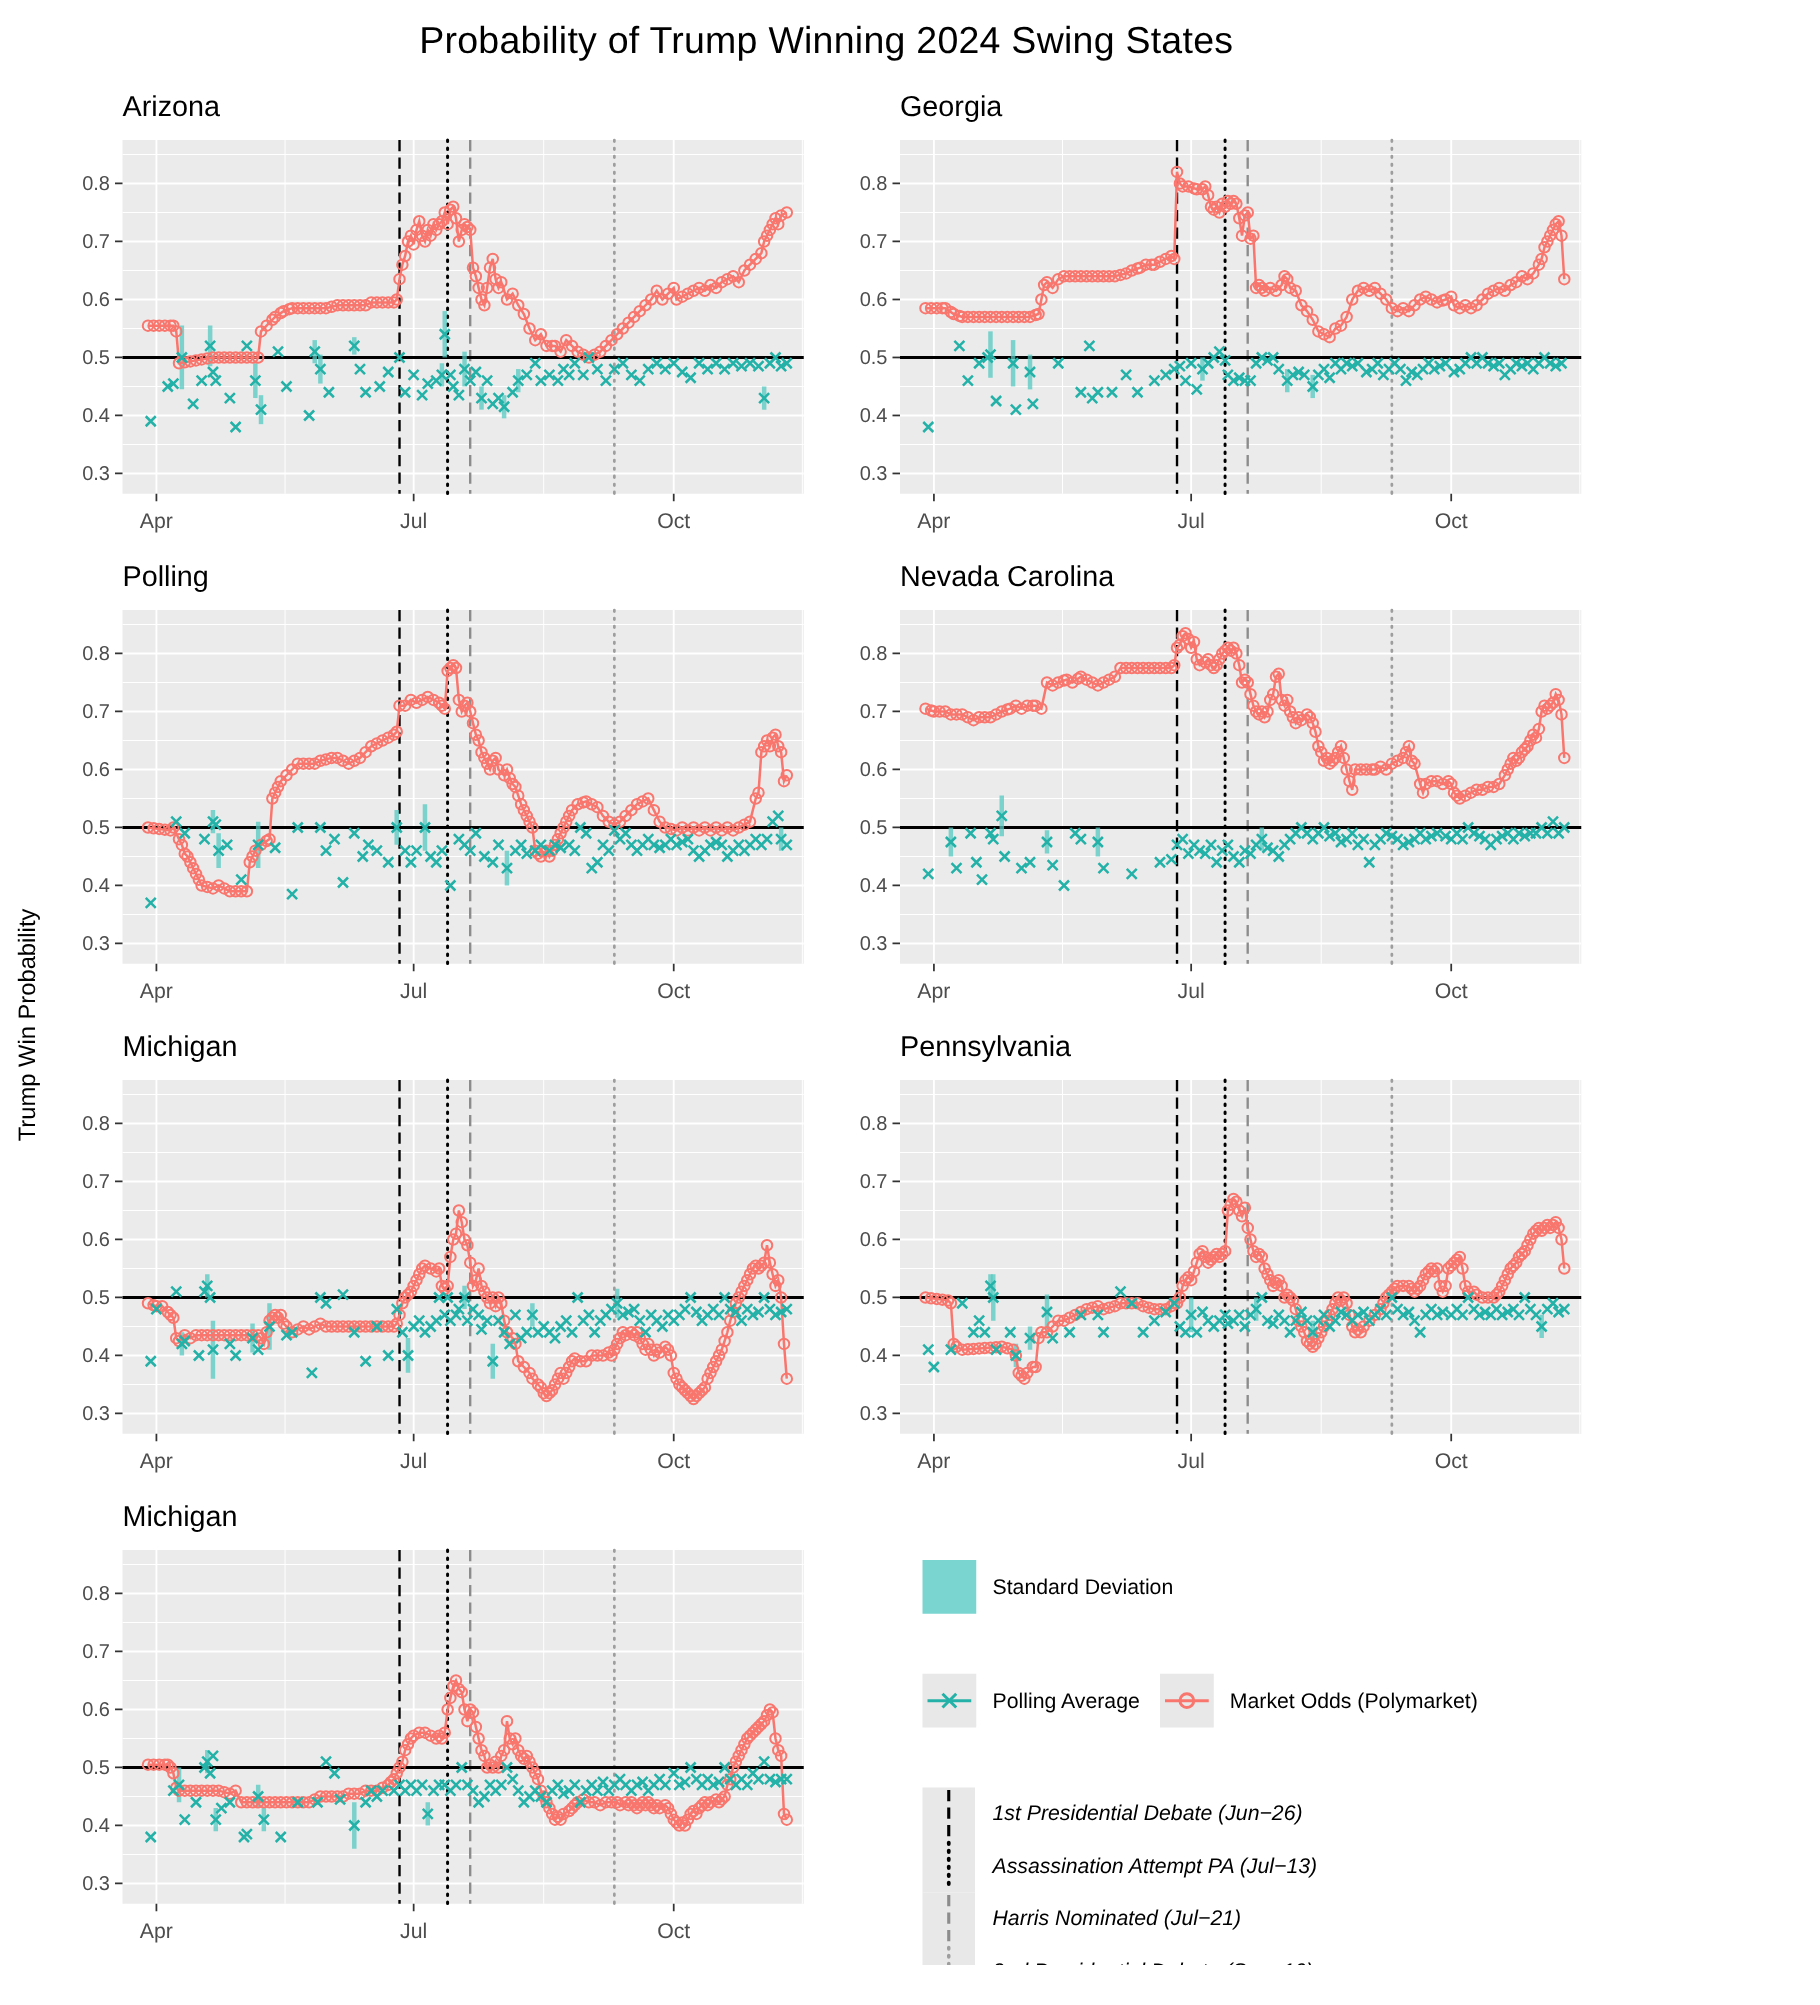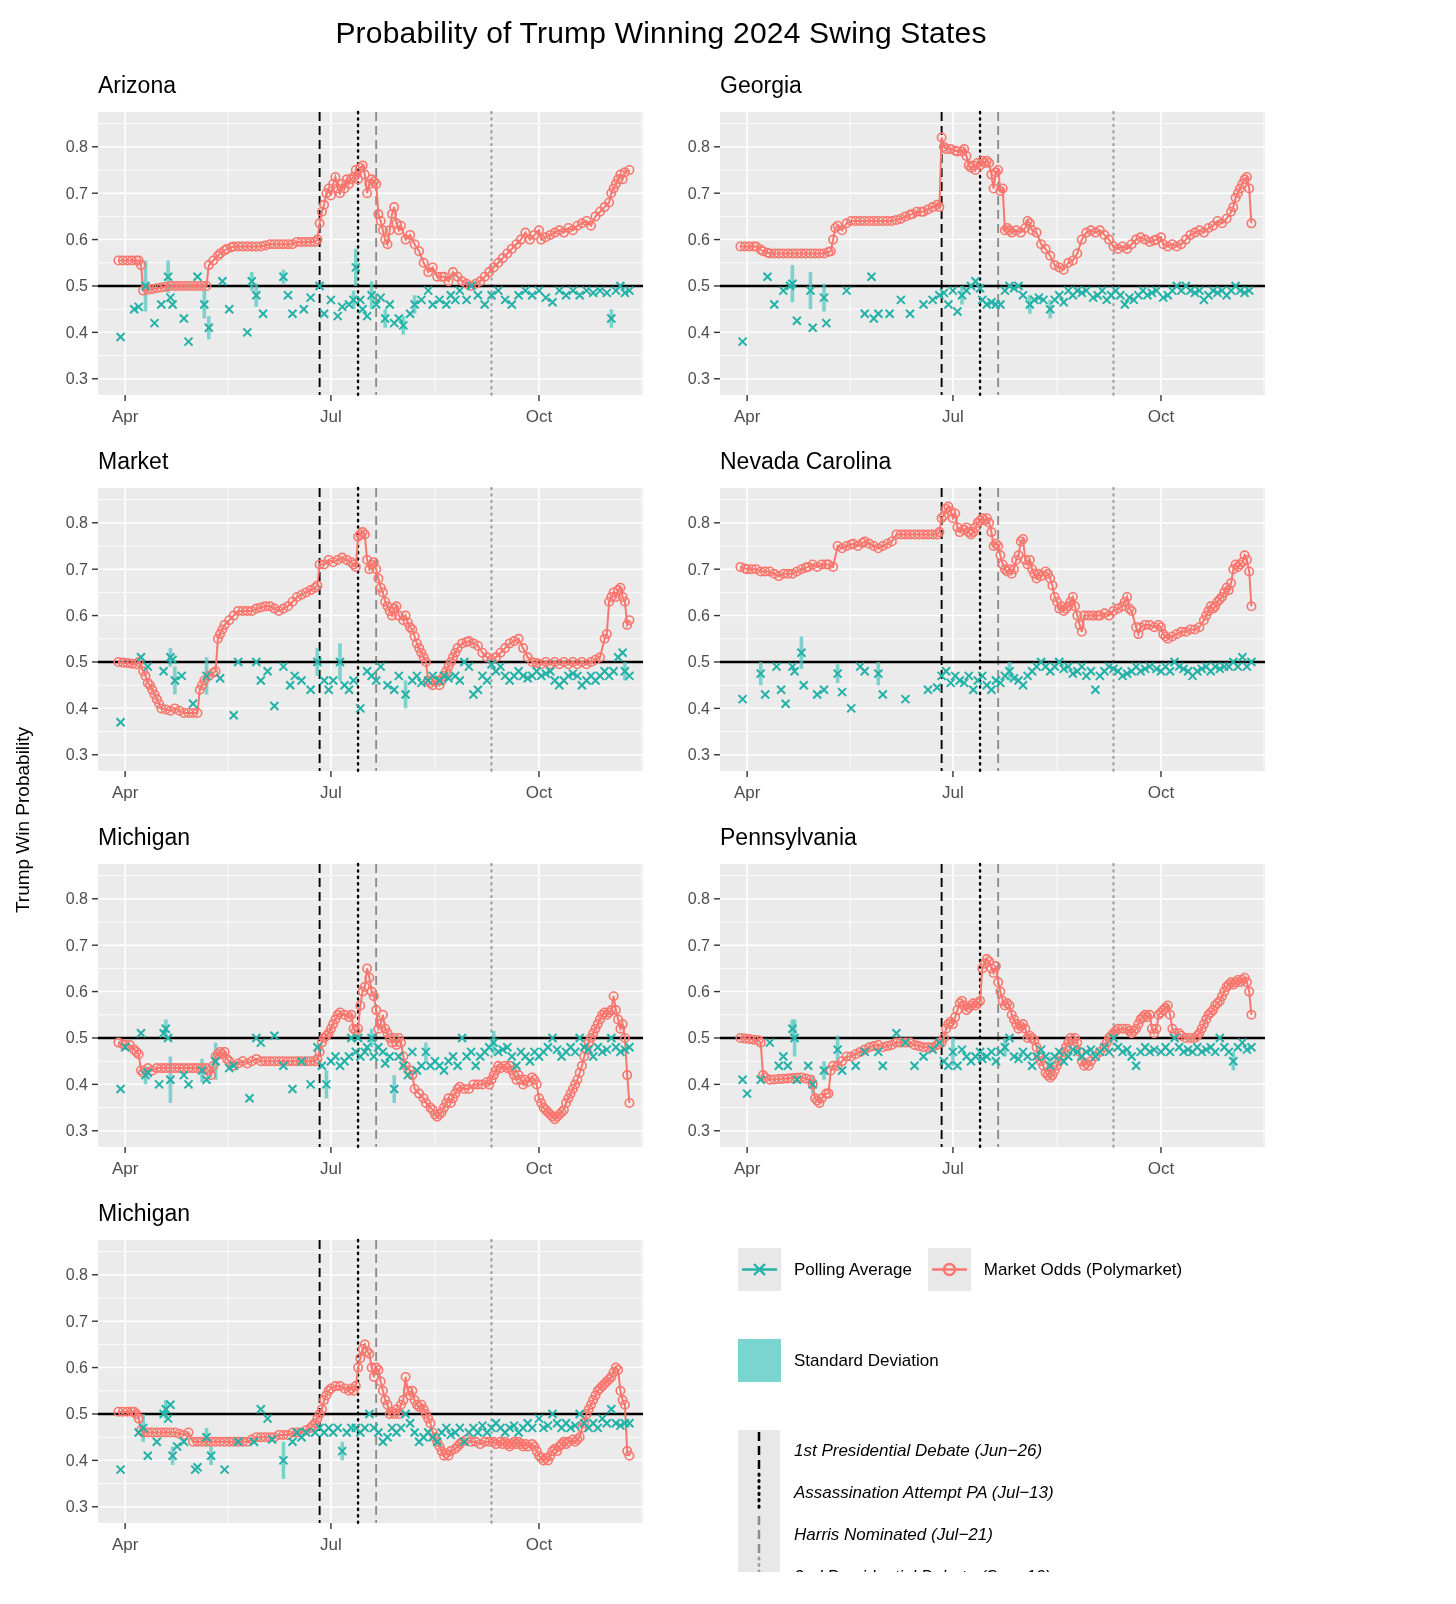--- a/index.html
+++ b/index.html
@@ -595,21 +595,21 @@
         <text x="42" y="48.29508196721309" text-anchor="end" class="tick">0.8</text>
         <line x1="79.13692946058092" x2="79.13692946058092" y1="291" y2="297" stroke="#333333" stroke-width="1.4"></line>
         <text x="79.13692946058092" y="318" text-anchor="middle" class="mon">Apr</text>
         <line x1="284.9253112033195" x2="284.9253112033195" y1="291" y2="297" stroke="#333333" stroke-width="1.4"></line>
         <text x="284.9253112033195" y="318" text-anchor="middle" class="mon">Jul</text>
         <line x1="492.9751037344398" x2="492.9751037344398" y1="291" y2="297" stroke="#333333" stroke-width="1.4"></line>
         <text x="492.9751037344398" y="318" text-anchor="middle" class="mon">Oct</text>
       </svg>
   </div>
   <div class="cell" style="grid-area:3/2">
-    <div class="state-title">Market</div>
+    <div class="state-title">Polling</div>
     <svg class="chart" width="600" height="334">
         <rect x="52" y="8" width="545" height="283" fill="#EBEBEB"></rect>
         <line x1="52" x2="597" y1="251.56557377049182" y2="251.56557377049182" stroke="#FFFFFF" stroke-width="0.8"></line>
         <line x1="52" x2="597" y1="205.172131147541" y2="205.172131147541" stroke="#FFFFFF" stroke-width="0.8"></line>
         <line x1="52" x2="597" y1="158.77868852459014" y2="158.77868852459014" stroke="#FFFFFF" stroke-width="0.8"></line>
         <line x1="52" x2="597" y1="112.38524590163934" y2="112.38524590163934" stroke="#FFFFFF" stroke-width="0.8"></line>
         <line x1="52" x2="597" y1="65.99180327868854" y2="65.99180327868854" stroke="#FFFFFF" stroke-width="0.8"></line>
         <line x1="52" x2="597" y1="19.598360655737714" y2="19.598360655737714" stroke="#FFFFFF" stroke-width="0.8"></line>
         <line x1="182.0311203319502" x2="182.0311203319502" y1="8" y2="291" stroke="#FFFFFF" stroke-width="0.8"></line>
         <line x1="388.9502074688797" x2="388.9502074688797" y1="8" y2="291" stroke="#FFFFFF" stroke-width="0.8"></line>
@@ -2185,42 +2185,42 @@
         <text x="79.13692946058092" y="318" text-anchor="middle" class="mon">Apr</text>
         <line x1="284.9253112033195" x2="284.9253112033195" y1="291" y2="297" stroke="#333333" stroke-width="1.4"></line>
         <text x="284.9253112033195" y="318" text-anchor="middle" class="mon">Jul</text>
         <line x1="492.9751037344398" x2="492.9751037344398" y1="291" y2="297" stroke="#333333" stroke-width="1.4"></line>
         <text x="492.9751037344398" y="318" text-anchor="middle" class="mon">Oct</text>
       </svg>
   </div>
 
   <div class="cell legend" style="grid-area:5/3">
     <div class="leg-row">
+      <span class="sd-key"></span>
+      <span class="leg-label">Standard Deviation</span>
+    </div>
+    <div class="leg-row">
       <div class="leg-item">
         <span class="key-box">
           <svg width="43" height="43">
               <line class="k-line-poll" x1="4" y1="21.5" x2="39" y2="21.5"></line>
               <path class="k-line-poll" d="M16 16 L27 27 M16 27 L27 16"></path>
             </svg>
         </span>
         <span class="leg-label">Polling Average</span>
       </div>
       <div class="leg-item">
         <span class="key-box">
           <svg width="43" height="43">
               <line class="k-line-mkt" x1="4" y1="21.5" x2="39" y2="21.5"></line>
               <circle class="k-line-mkt" cx="21.5" cy="21.5" r="5.5" fill="none"></circle>
             </svg>
         </span>
         <span class="leg-label">Market Odds (Polymarket)</span>
       </div>
-    </div>
-    <div class="leg-row">
-      <span class="sd-key"></span>
-      <span class="leg-label">Standard Deviation</span>
     </div>
     <div class="ev-rows">
       <svg class="ev-box" width="42" height="42">
           <line x1="21" x2="21" y1="2" y2="40" stroke="#000000" stroke-width="2.5" stroke-dasharray="9,5" stroke-linecap="butt"></line>
         </svg>
       <span class="ev-label">1st Presidential Debate (Jun−26)</span>
       <svg class="ev-box" width="42" height="42">
           <line x1="21" x2="21" y1="2" y2="40" stroke="#000000" stroke-width="3" stroke-dasharray="1.2,5.2" stroke-linecap="round"></line>
         </svg>
       <span class="ev-label">Assassination Attempt PA (Jul−13)</span>

